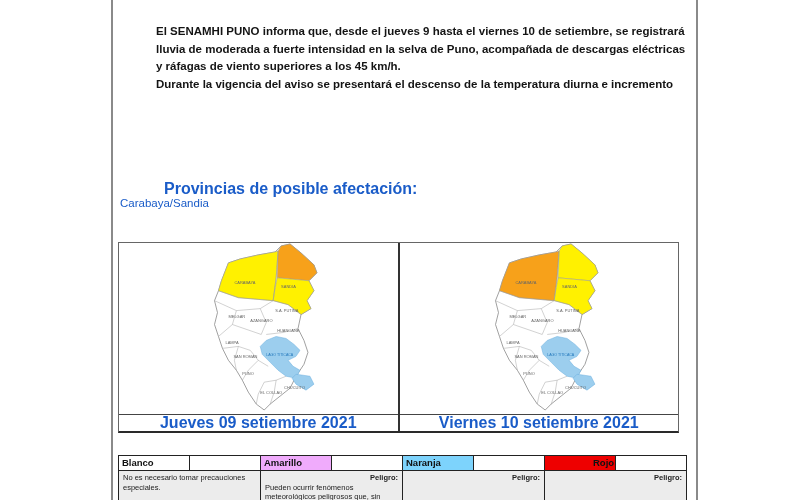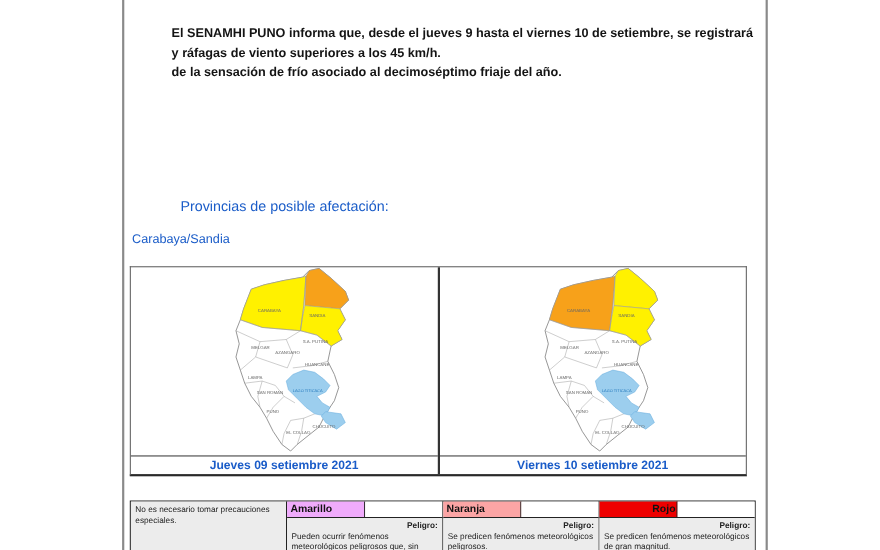--- a/index.html
+++ b/index.html
@@ -9,41 +9,41 @@
   }
   .vrule{position:absolute;top:0;bottom:0;width:1.5px;background:#8a8a8a;}
   .vrule-left{left:111px;}
   .vrule-right{left:696px;}
 
   
   .textblock{position:absolute;left:120px;width:566px;}
   .tline{white-space:nowrap;font-size:11.5px;line-height:17.5px;font-weight:bold;color:#141414;padding-left:36px;}
   .intro{top:23px;}
   .forecast{top:127px;}
-  .prov-head{position:absolute;left:120px;top:180px;font-size:13px;font-weight:normal;color:#1a5cc8;padding-left:44px;}
-  .prov-val{position:absolute;left:120px;top:212px;font-size:11.5px;color:#1a5cc8;}
+  .prov-head{position:absolute;left:120px;top:180px;font-size:16px;font-weight:bold;color:#1a5cc8;padding-left:44px;}
+  .prov-val{position:absolute;left:120px;top:197px;font-size:11.5px;color:#1a5cc8;}
 
   
   .mapbox{
     position:absolute;left:118px;top:242px;width:561px;height:191px;
     border:1.5px solid #666;border-bottom:2.5px solid #2a2a2a;
     display:flex;box-sizing:border-box;background:#fff;
   }
   .panel{flex:1;display:flex;flex-direction:column;box-sizing:border-box;}
   .panel-right{border-left:2px solid #333;justify-content:flex-end;}
   .map-svg{flex:1;width:100%;display:block;}
   .map-svg .dept{fill:#ffffff;stroke:#888;stroke-width:0.8;}
   .map-svg .region{stroke:#999;stroke-width:0.5;}
   .map-svg .prov{fill:none;stroke:#9a9a9a;stroke-width:0.45;}
   .map-svg .lake{stroke:#6aaede;stroke-width:0.5;}
   .map-svg text{font-size:4px;fill:#666;font-family:"Liberation Sans",sans-serif;}
   .map-svg text.lake-label{font-size:3.6px;fill:#2277bb;}
   .caption{
     height:17px;border-top:1.5px solid #444;display:flex;align-items:center;justify-content:center;
-    color:#1a5cc8;font-weight:bold;font-size:11px;box-sizing:border-box;
+    color:#1a5cc8;font-weight:bold;font-size:16px;box-sizing:border-box;
   }
 
   
   .legend{
     position:absolute;left:118px;top:455px;width:569px;display:flex;
     border:1.3px solid #222;box-sizing:border-box;background:#fff;
   }
   .lcol{flex:1;display:flex;flex-direction:column;border-right:1.3px solid #222;min-width:0;}
   .lcol:last-child{border-right:none;}
   .lhead{display:flex;height:14px;border-bottom:1.3px solid #222;}
@@ -61,22 +61,23 @@
 </style>
 </head>
 <body>
 
 <div class="page">
   <div class="vrule vrule-left"></div>
   <div class="vrule vrule-right"></div>
 
   <div class="textblock intro" style="position:absolute;">
     <div class="tline">El SENAMHI PUNO informa que, desde el jueves 9 hasta el viernes 10 de setiembre, se registrará</div>
+    <div class="tline">lluvia de moderada a fuerte intensidad en la selva de Puno, acompañada de descargas eléctricas</div>
     <div class="tline">y ráfagas de viento superiores a los 45 km/h.</div>
-    <div class="tline">de la sensación de frío asociado al decimoséptimo friaje del año.</div>
+    <div class="tline">Durante la vigencia del aviso se presentará el descenso de la temperatura diurna e incremento</div>
   </div>
 
   <div class="textblock forecast" style="position:absolute;">
   </div>
 
   <div class="prov-head">Provincias de posible afectación:</div>
   <div class="prov-val">Carabaya/Sandia</div>
 
   <div class="mapbox">
 
@@ -127,52 +128,54 @@
         <text x="166" y="147">CHUCUITO</text>
         <text class="lake-label" x="148" y="114">LAGO TITICACA</text>
       </svg>
       <div class="caption">Viernes 10 setiembre 2021</div>
     </div>
   </div>
 
   <div class="legend">
 
     <div class="lcol">
+      <div class="lhead">
+        <div class="lchip" style="background-color: rgb(255, 255, 255);">Blanco</div>
+        <div class="lspacer"></div>
+      </div>
       <div class="lbody">
         <div>No es necesario tomar precauciones especiales.</div>
       </div>
     </div>
 
     <div class="lcol">
       <div class="lhead">
         <div class="lchip" style="background-color: #f0abfc;">Amarillo</div>
         <div class="lspacer"></div>
       </div>
       <div class="lbody">
         <div class="danger">Peligro:</div>
         <div>Pueden ocurrir fenómenos meteorológicos peligrosos que, sin embargo, son normales en esta</div>
       </div>
     </div>
 
     <div class="lcol">
       <div class="lhead">
-        <div class="lchip" style="background-color: #fca5a5;">Naranja</div>
+        <div class="lchip" style="background-color: #7dd3fc;">Naranja</div>
         <div class="lspacer"></div>
       </div>
       <div class="lbody">
         <div class="danger">Peligro:</div>
-        <div>Se predicen fenómenos meteorológicos peligrosos.</div>
       </div>
     </div>
 
     <div class="lcol">
       <div class="lhead">
         <div class="lchip" style="background-color: rgb(238, 0, 0); padding-left: 48px;">Rojo</div>
         <div class="lspacer"></div>
       </div>
       <div class="lbody">
         <div class="danger">Peligro:</div>
-        <div>Se predicen fenómenos meteorológicos de gran magnitud.</div>
       </div>
     </div>
 
   </div>
 </div>
 
 </body></html>

